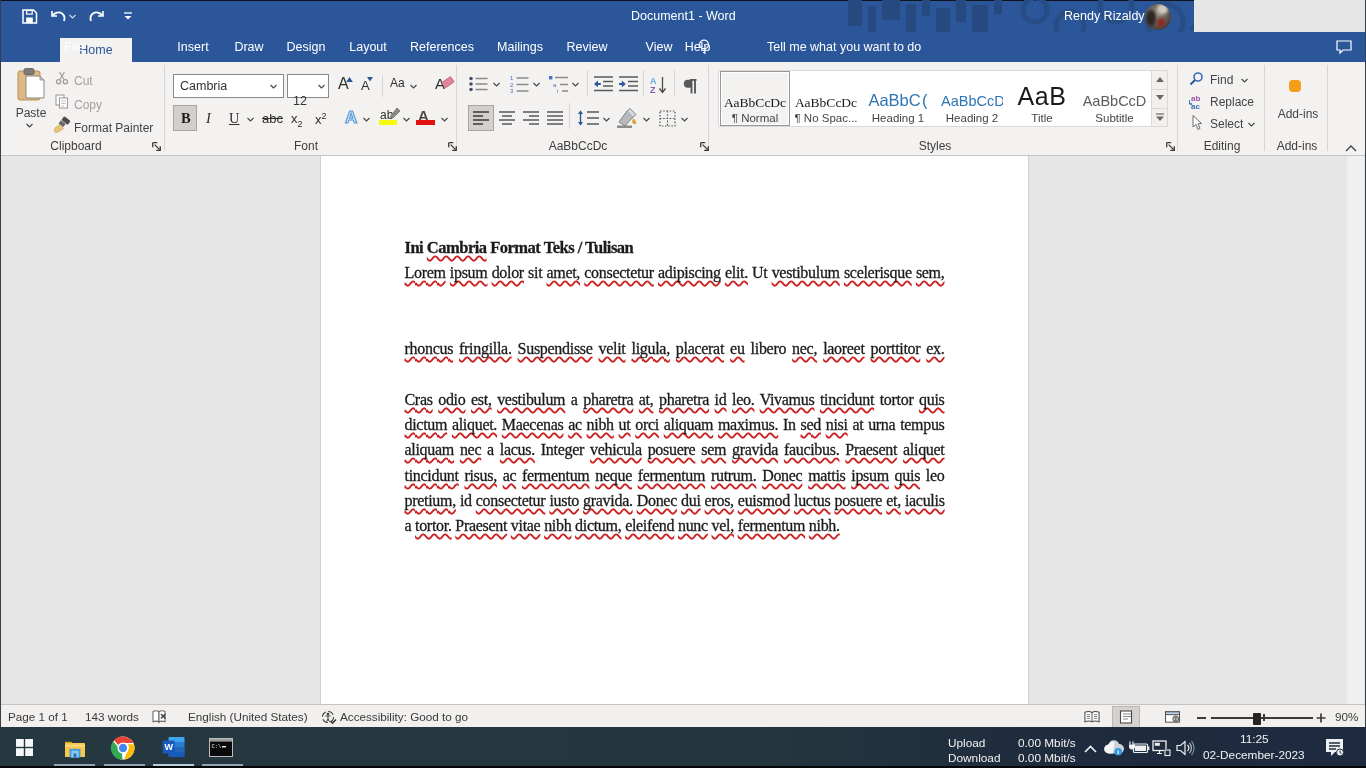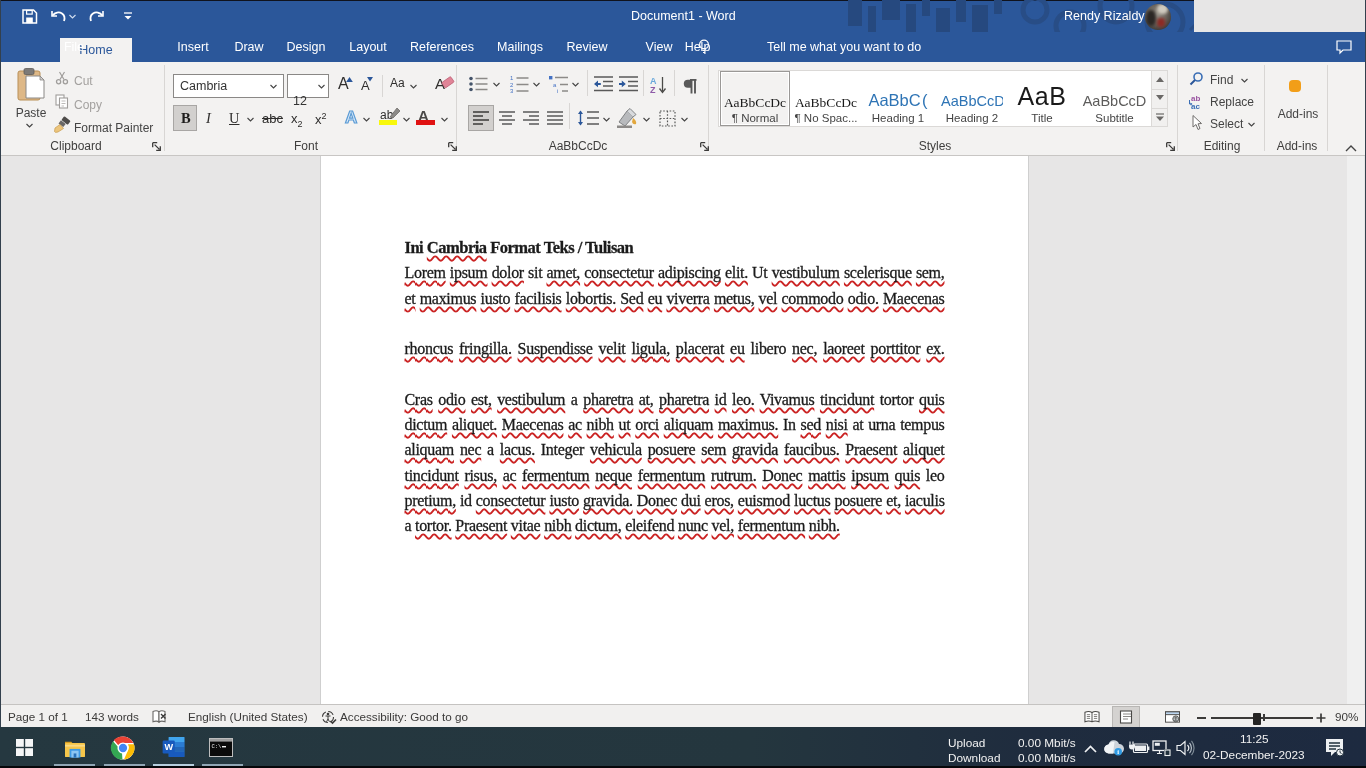--- a/index.html
+++ b/index.html
@@ -460,21 +460,20 @@
 </div>
 <div id="ribbonline"></div>
 
 <div id="docarea">
   <div id="page"></div>
 </div>
 <div id="scrollbar"></div>
 <div id="text">
   <div class="dline" style="top:238.3px;font-weight:bold;font-size:16.5px;letter-spacing:-0.5px;">Ini <u>Cambria</u> Format Teks / Tulisan</div>
   <div class="dline j" style="top:264.3px;"><u>Lorem</u> <u>ipsum</u> <u>dolor</u> sit <u>amet,</u> <u>consectetur</u> <u>adipiscing</u> <u>elit.</u> Ut <u>vestibulum</u> <u>scelerisque</u> <u>sem,</u></div>
-  <div class="dline j" style="top:289.6px;"><u>et</u> <u>maximus</u> <u>iusto</u> <u>facilisis</u> <u>lobortis.</u> <u>Sed</u> <u>eu</u> <u>viverra</u> <u>metus,</u> <u>vel</u> <u>commodo</u> <u>odio.</u> <u>Maecenas</u></div>
   <div class="dline j" style="top:340.2px;"><u>rhoncus</u> <u>fringilla.</u> <u>Suspendisse</u> <u>velit</u> <u>ligula,</u> <u>placerat</u> <u>eu</u> libero <u>nec,</u> <u>laoreet</u> <u>porttitor</u> <u>ex.</u></div>
   <div class="dline j" style="top:390.8px;"><u>Cras</u> <u>odio</u> <u>est,</u> <u>vestibulum</u> a <u>pharetra</u> <u>at,</u> <u>pharetra</u> <u>id</u> <u>leo.</u> <u>Vivamus</u> <u>tincidunt</u> tortor <u>quis</u></div>
   <div class="dline j" style="top:416.1px;"><u>dictum</u> <u>aliquet.</u> <u>Maecenas</u> <u>ac</u> <u>nibh</u> <u>ut</u> <u>orci</u> <u>aliquam</u> <u>maximus.</u> In <u>sed</u> <u>nisi</u> at urna tempus</div>
   <div class="dline j" style="top:441.4px;"><u>aliquam</u> <u>nec</u> a <u>lacus.</u> Integer <u>vehicula</u> <u>posuere</u> <u>sem</u> <u>gravida</u> <u>faucibus.</u> <u>Praesent</u> <u>aliquet</u></div>
   <div class="dline j" style="top:466.7px;"><u>tincidunt</u> <u>risus,</u> <u>ac</u> <u>fermentum</u> <u>neque</u> <u>fermentum</u> <u>rutrum.</u> <u>Donec</u> <u>mattis</u> <u>ipsum</u> <u>quis</u> leo</div>
   <div class="dline j" style="top:492.0px;"><u>pretium,</u> id <u>consectetur</u> <u>iusto</u> <u>gravida.</u> <u>Donec</u> <u>dui</u> <u>eros,</u> <u>euismod</u> <u>luctus</u> <u>posuere</u> <u>et,</u> <u>iaculis</u></div>
   <div class="dline" style="top:517.3px;">a <u>tortor.</u> <u>Praesent</u> <u>vitae</u> <u>nibh</u> <u>dictum,</u> <u>eleifend</u> <u>nunc</u> <u>vel,</u> <u>fermentum</u> <u>nibh.</u></div>
 </div>
 
 <div id="statusbar">

